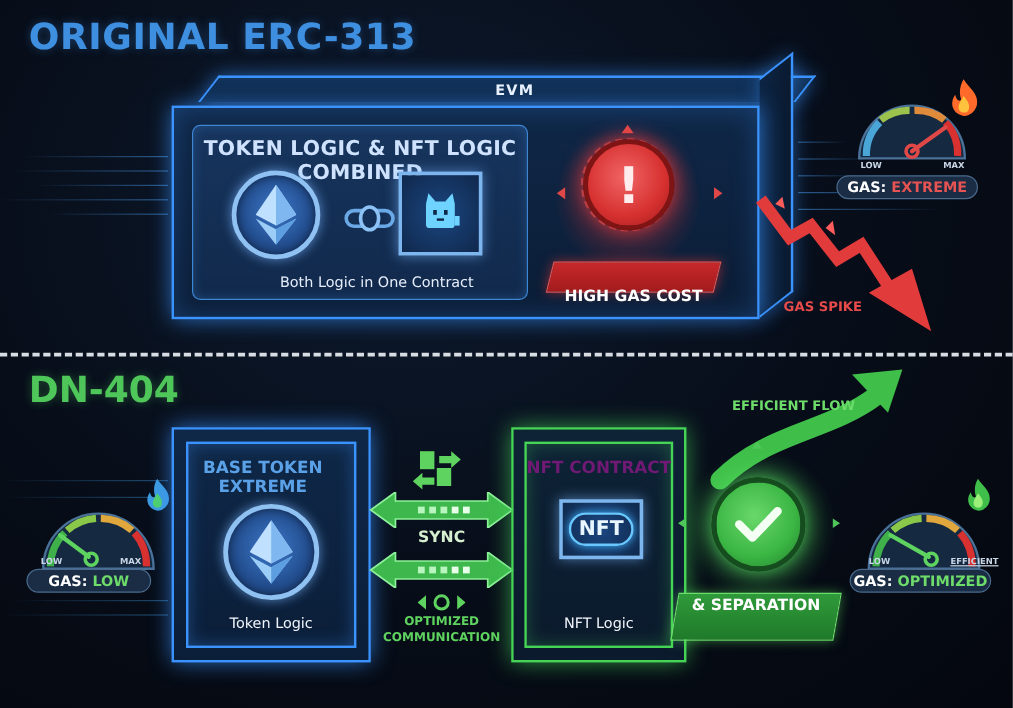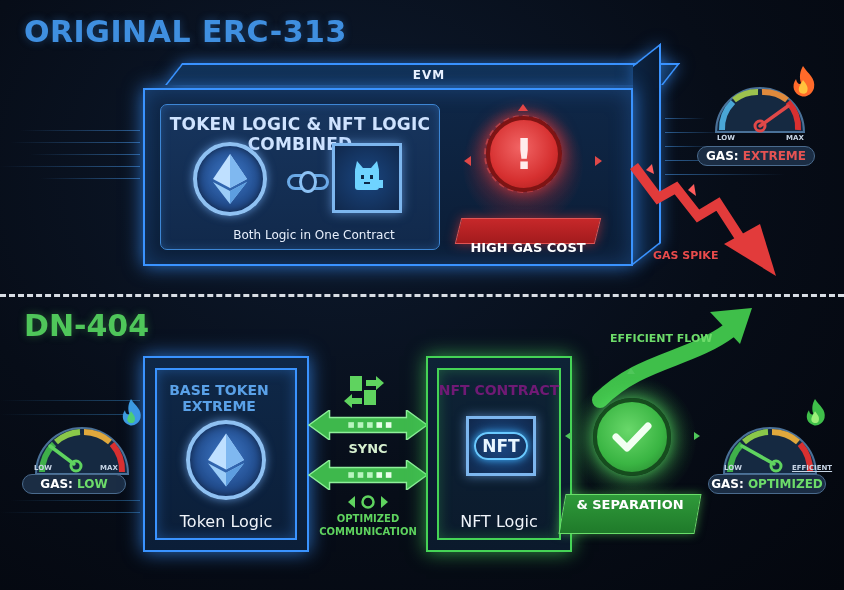--- a/index.html
+++ b/index.html
@@ -177,21 +177,21 @@
     left: 437px; top: 368px; width: 124px; height: 172px;
     border: 2px solid #45d456;
     box-shadow: inset 0 0 14px rgba(70,210,90,0.3);
   }
   .box-title-blue {
     font-size: 14px; font-weight: bold; color: #5aa1e8; text-align: center; line-height: 16px;
   }
   .box-title-green {
     font-size: 14px; font-weight: bold; color: #701a75; text-align: center;
   }
-  .box-sub { font-size: 16px; color: #f0f4fa; text-align: center; }
+  .box-sub { font-size: 12px; color: #f0f4fa; text-align: center; }
 
   
   .sync-arrow {
     position: absolute; height: 30px;
   }
   .sync-label {
     left: 315px; top: 441px; width: 106px; text-align: center;
     font-size: 13px; font-weight: bold; color: #d7f0d0;
   }
   .opt-comm {
@@ -397,21 +397,21 @@
   <polygon points="40,8 33,2 33,14" fill="#5fd35f"></polygon>
 </svg>
 <div class="abs opt-comm">
   <div>OPTIMIZED</div>
   <div>COMMUNICATION</div>
 </div>
 
 <div class="abs nft-box"></div>
 <div class="abs nft-inner"></div>
 <div class="abs box-title-green" style="left:437px;top:382px;width:124px;">NFT CONTRACT</div>
-<div class="abs nft-frame" style="left:466px;top:416px;width:70px;height:60px;">
+<div class="abs nft-frame" style="left:466px;top:416px;width:70px;height:50px;">
   <span style="font-size:17px;font-weight:bold;color:#e8f6ff;border:2px solid #69c9ff;border-radius:14px;padding:2px 6px;box-shadow:0 0 8px #3fb4ff;">NFT</span>
 </div>
 <div class="abs box-sub" style="left:437px;top:512px;width:124px;">NFT Logic</div>
 
 <svg class="abs" style="left:580px;top:300px;" width="180" height="110" viewBox="0 0 180 110">
   <path d="M20,100 C60,60 110,60 150,30" fill="none" stroke="#3fbf4a" stroke-width="16" stroke-linecap="round"></path>
   <polygon points="172,8 130,12 160,44" fill="#3fbf4a"></polygon>
 </svg>
 <div class="abs eff-flow">EFFICIENT FLOW</div>
 

